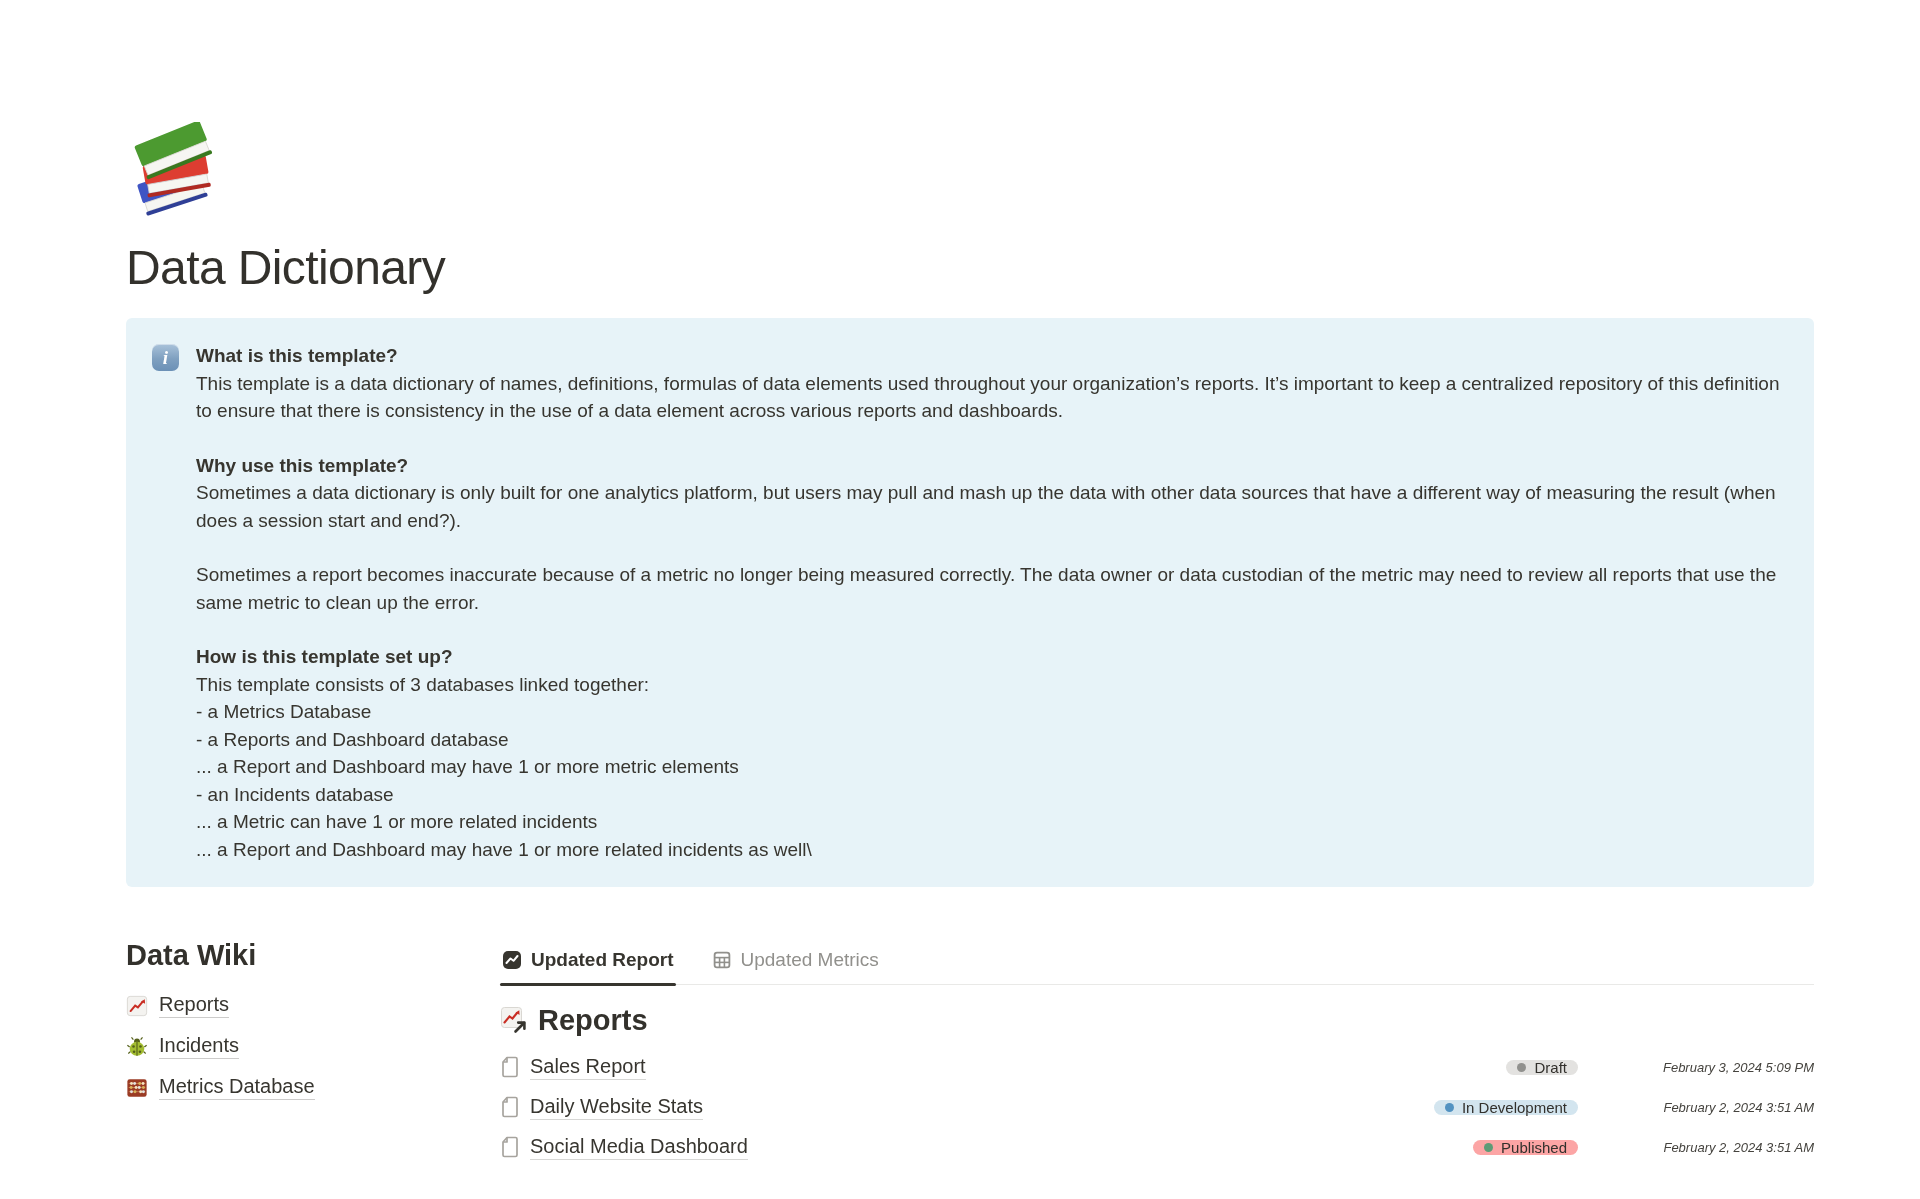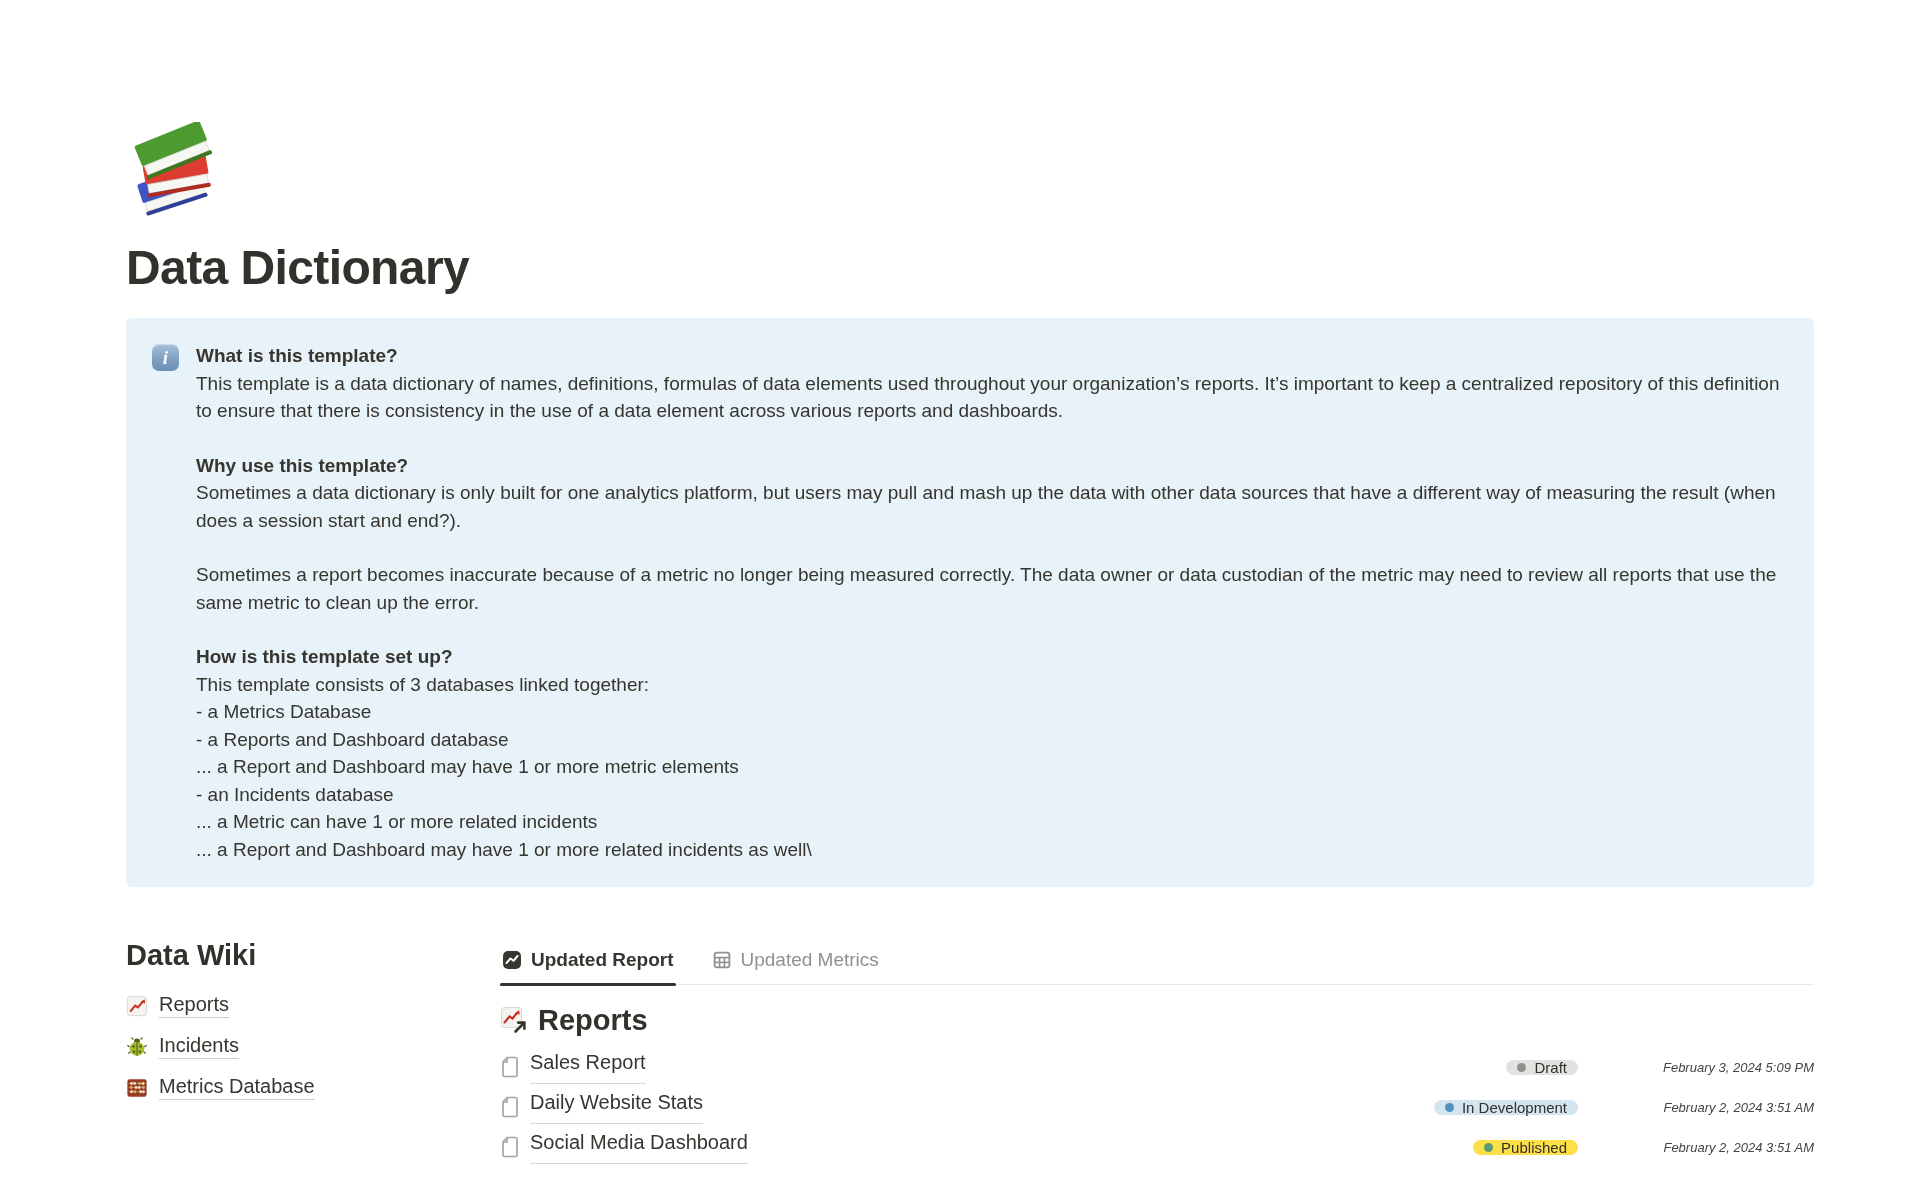--- a/index.html
+++ b/index.html
@@ -8,21 +8,21 @@
     width:1920px; height:1199px; overflow:hidden;
     background:#ffffff; color:#37352f;
     font-family:"Liberation Sans", sans-serif;
   }
   .content { width:1688px; margin-left:126px; padding-top:122px; }
 
   .page-icon { width:104px; height:104px; cursor:pointer; }
   .page-icon svg { width:104px; height:104px; display:block; }
 
   .page-title {
-    font-size:48px; font-weight:700; line-height:56px;
+    font-size:48px; font-weight:400; line-height:56px;
     margin:14px 0 0 0; color:#33312c; letter-spacing:-0.6px;
   }
 
   .callout {
     margin-top:22px; background:#e7f3f8; border-radius:6px;
     padding:24px 26px; display:flex; gap:17px; align-items:flex-start;
   }
   .callout-icon {
     width:27px; height:27px; border-radius:7px; flex:none; margin-top:2px;
     background:linear-gradient(180deg,#a9c2da 0%,#7fa0c0 55%,#6b90b6 100%);
@@ -53,28 +53,28 @@
   .tab-icon { width:20px; height:20px; flex:none; }
 
   .coll-header { display:flex; align-items:center; gap:10px; margin-top:16px; }
   .coll-icon { width:28px; height:28px; flex:none; }
   .coll-title { font-size:29px; font-weight:700; line-height:38px; color:#33312c; }
 
   .rows { margin-top:8px; }
   .row { display:flex; align-items:center; height:40px; cursor:pointer; }
   .page-glyph { width:20px; height:22px; flex:none; }
   .row-title { font-size:20px; font-weight:500; color:#37352f; margin-left:10px;
-    border-bottom:1px solid rgba(55,53,47,.2); padding-bottom:9px; }
+    border-bottom:1px solid rgba(55,53,47,.2); padding-bottom:1px; }
   .row-spacer { flex:1; }
   .badge { height:15px; border-radius:12px; display:flex; align-items:center;
     gap:8px; padding:0 11px; font-size:15px; color:#32302c; flex:none; }
   .badge .dot { width:9px; height:9px; border-radius:50%; flex:none; }
   .badge.gray  { background:#e3e2e0; } .badge.gray  .dot { background:#91918e; }
   .badge.blue  { background:#d3e5ef; } .badge.blue  .dot { background:#5292c1; }
-  .badge.green { background:#fde047;justify-content:flex-end; } .badge.green .dot { background:#5d9b76; }
+  .badge.green { background:#fca5a5;justify-content:flex-end; } .badge.green .dot { background:#5d9b76; }
   .row-date { width:218px; text-align:right; font-size:13px; color:#45433e;
     margin-left:18px; flex:none; white-space:nowrap;font-style:italic; }
 </style>
 </head>
 <body>
 
 <div class="content">
 
   <div class="page-icon">
     <svg viewBox="0 0 104 104" xmlns="http://www.w3.org/2000/svg">

